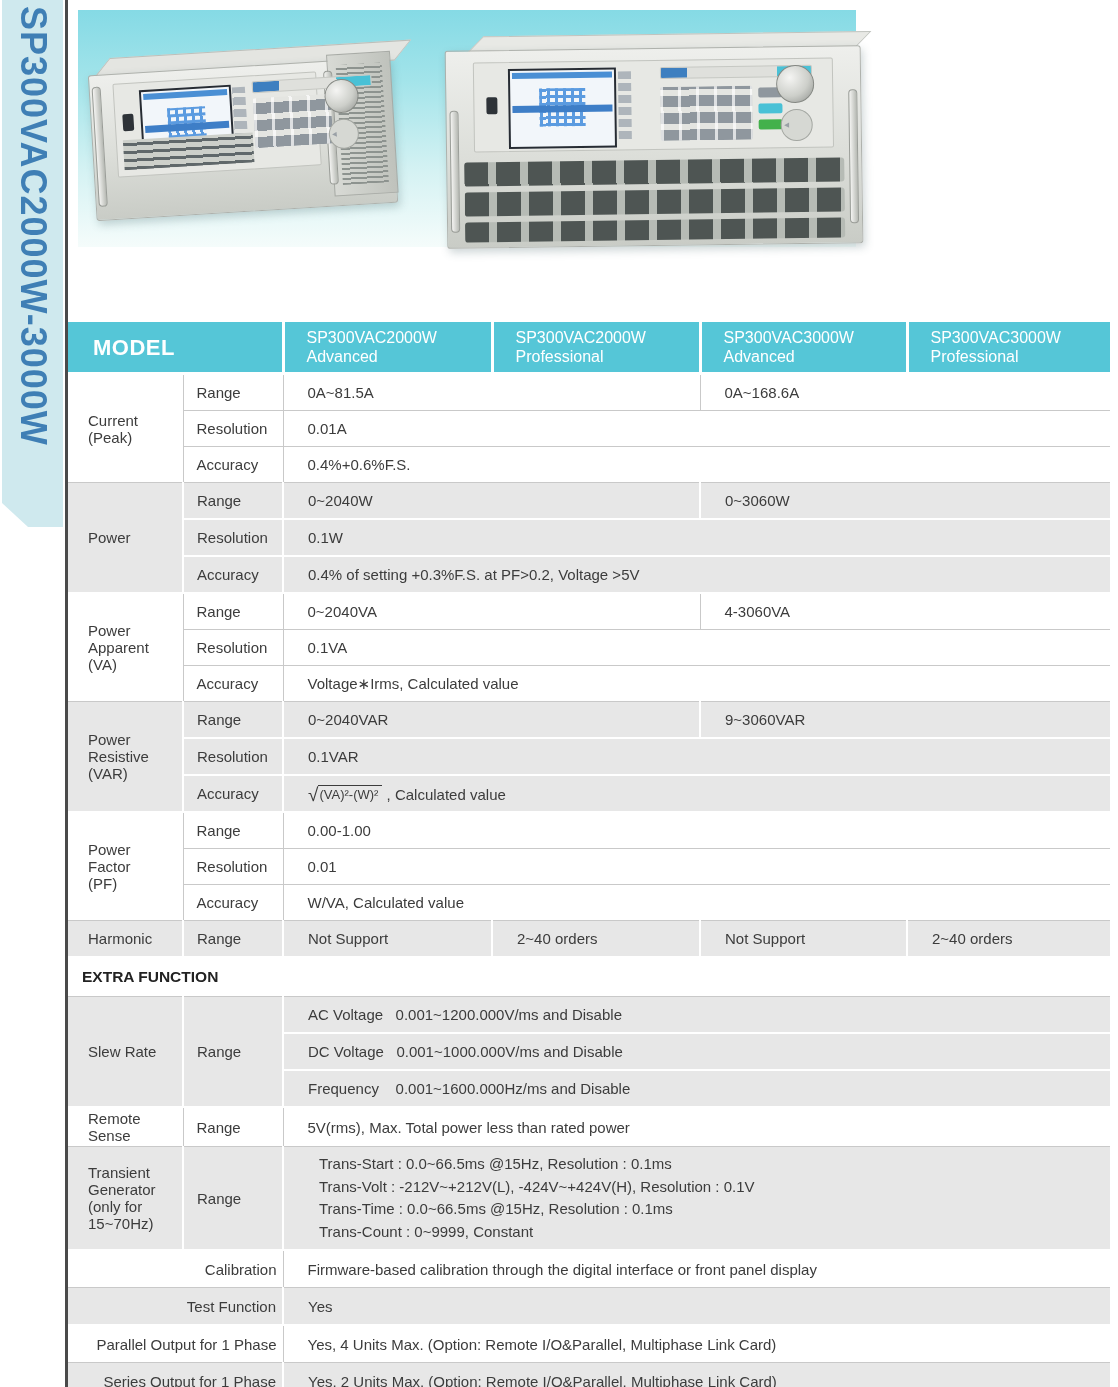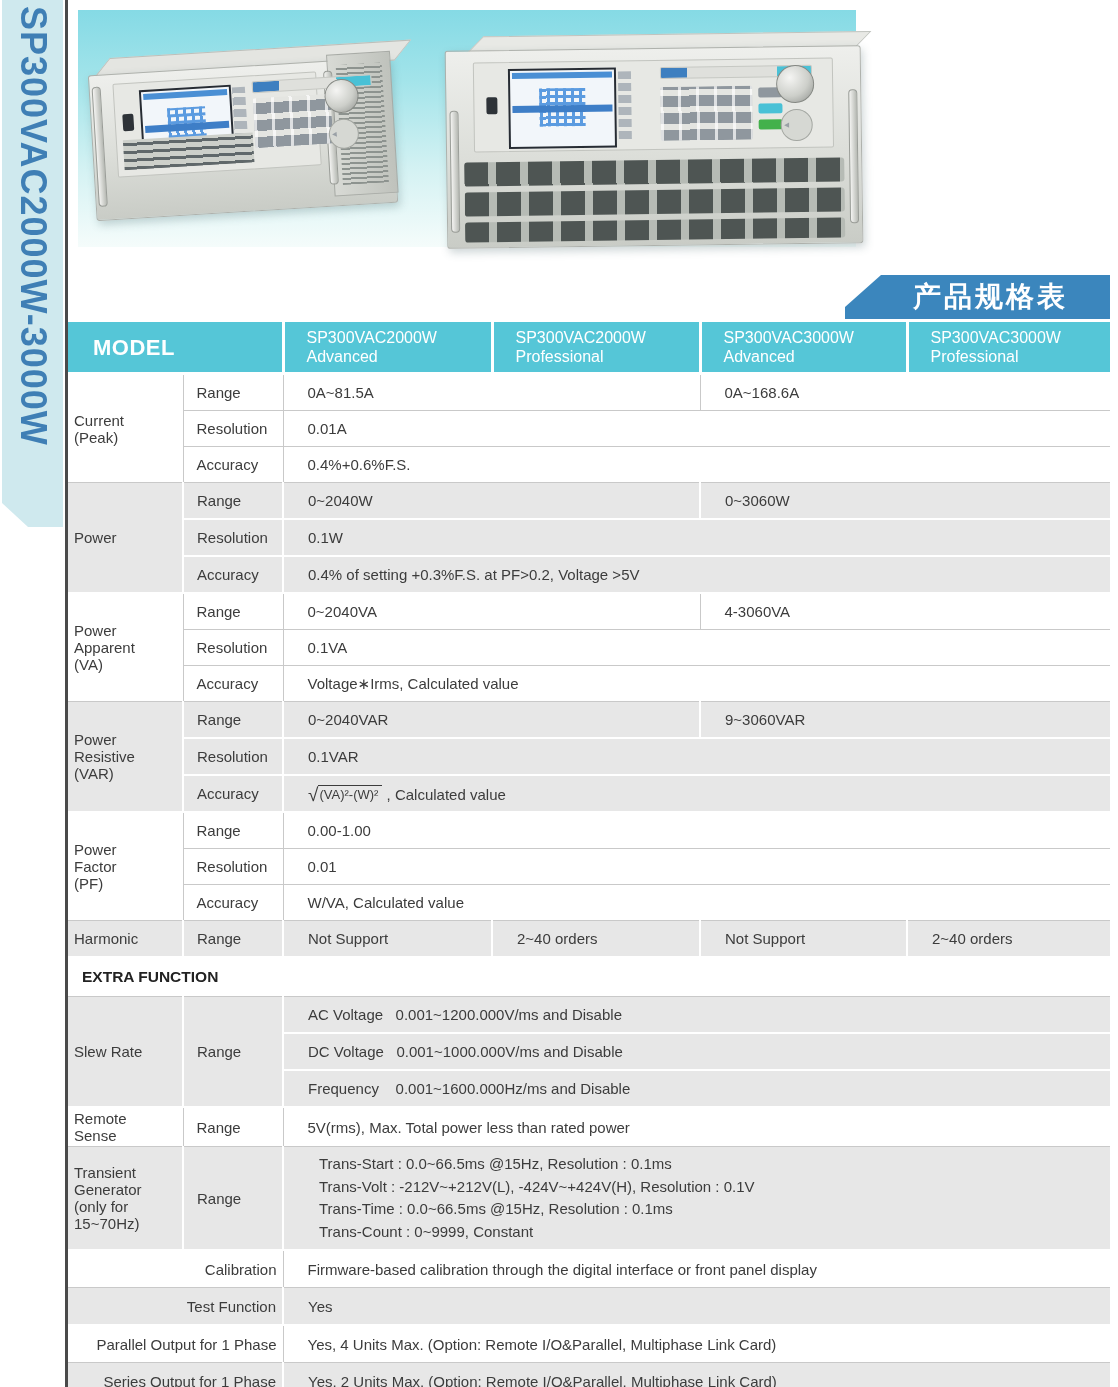--- a/index.html
+++ b/index.html
@@ -96,21 +96,21 @@
   
   table.spec{position:absolute;left:68px;top:322px;width:1042px;border-collapse:collapse;table-layout:fixed;}
   table.spec th,table.spec td{margin:0;vertical-align:middle;overflow:hidden;}
   tr.head th{background:#55c6d7;color:#fff;font-weight:normal;text-align:left;height:46px;
              font-size:16px;line-height:19px;padding:2px 6px 2px 22px;
              border-right:3px solid #fff;border-bottom:3px solid #fff;}
   tr.head th:last-child{border-right:none;}
   tr.head th.model{font-weight:bold;font-size:22px;letter-spacing:.5px;padding-left:25px;}
 
   td{font-size:15px;height:31px;padding:2px 6px;}
-  td.glabel{padding-left:6px;white-space:pre-line;line-height:17px;}
+  td.glabel{padding-left:20px;white-space:pre-line;line-height:17px;}
   td.sub{padding-left:13px;}
   td.val{padding-left:24px;}
   td.slabel{padding-left:14px;text-align:right;}
   td.w{border-bottom:1px solid #c9c9c9;}
   td.w.vr{border-right:1px solid #c9c9c9;}
   td.g{background:#e7e7e7;border-bottom:2px solid #fff;}
   td.g.vr{border-right:2px solid #fff;}
   td.section{font-weight:bold;font-size:15.5px;padding-left:14px;height:34px;color:#222;}
   td.h32{height:32px;}
   td.ml{white-space:pre-line;line-height:22.5px;height:94px;padding-top:4px;padding-bottom:4px;padding-left:35px;}
@@ -174,23 +174,20 @@
           </div>
         <div class="knob"></div>
         <div class="dpad"></div>
       </div>
       <div class="vents-big v1"></div>
       <div class="vents-big v2"></div>
       <div class="vents-big v3"></div>
     </div>
   </div>
 
-  <div class="banner">
-    <span class="t">产品规格表</span>
-  </div>
 
   <table class="spec">
     <colgroup>
       <col style="width:115px">
         <col style="width:100px">
         <col style="width:209px">
       <col style="width:208px">
         <col style="width:207px">
         <col style="width:203px">
     </colgroup>

